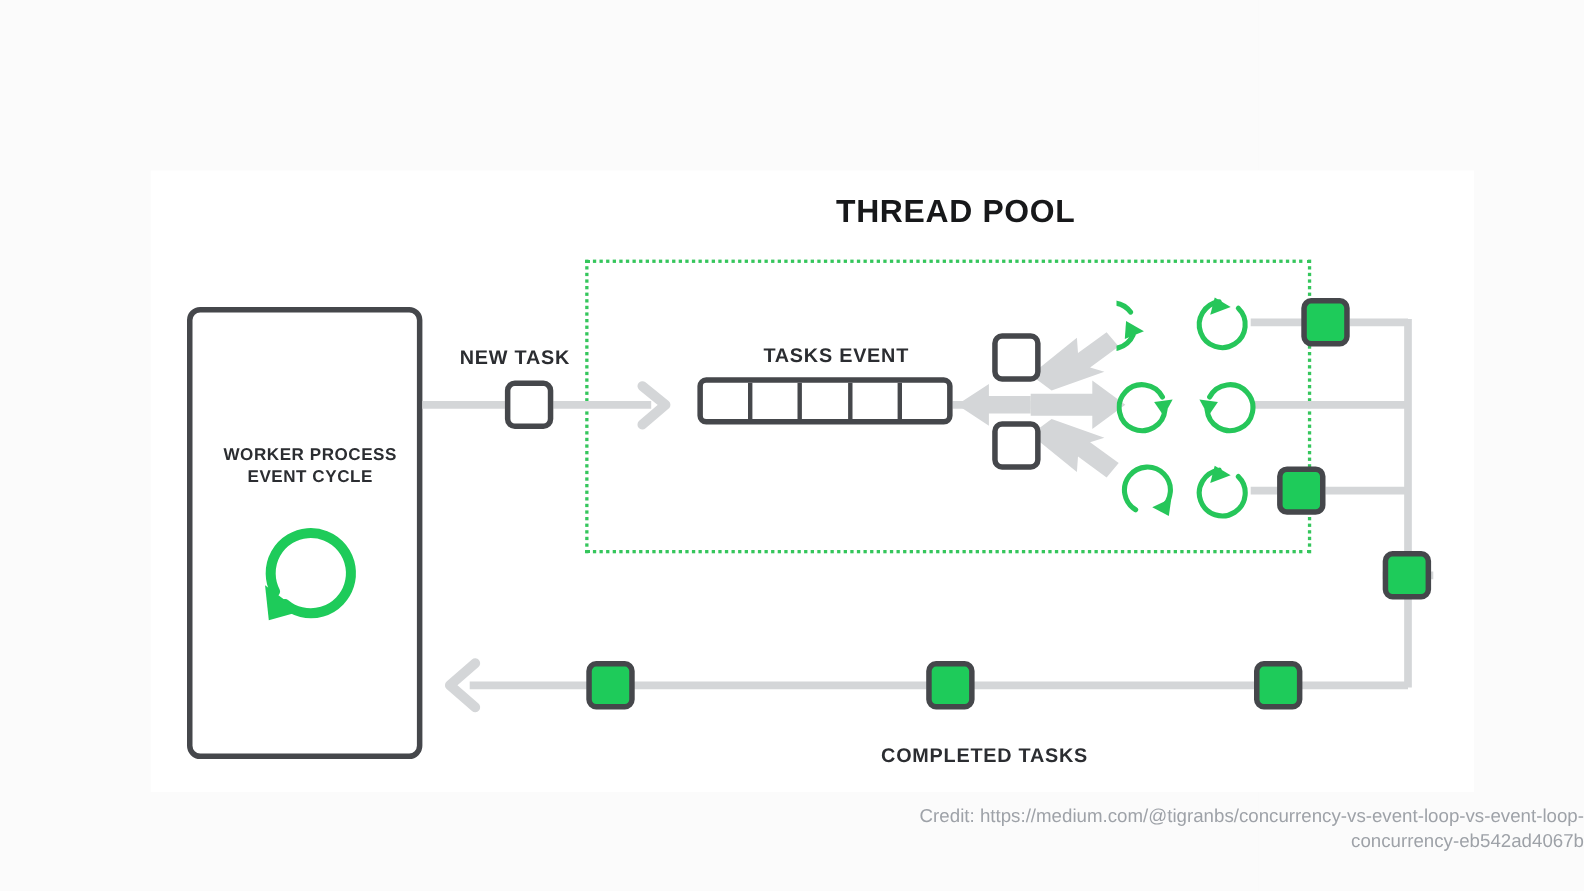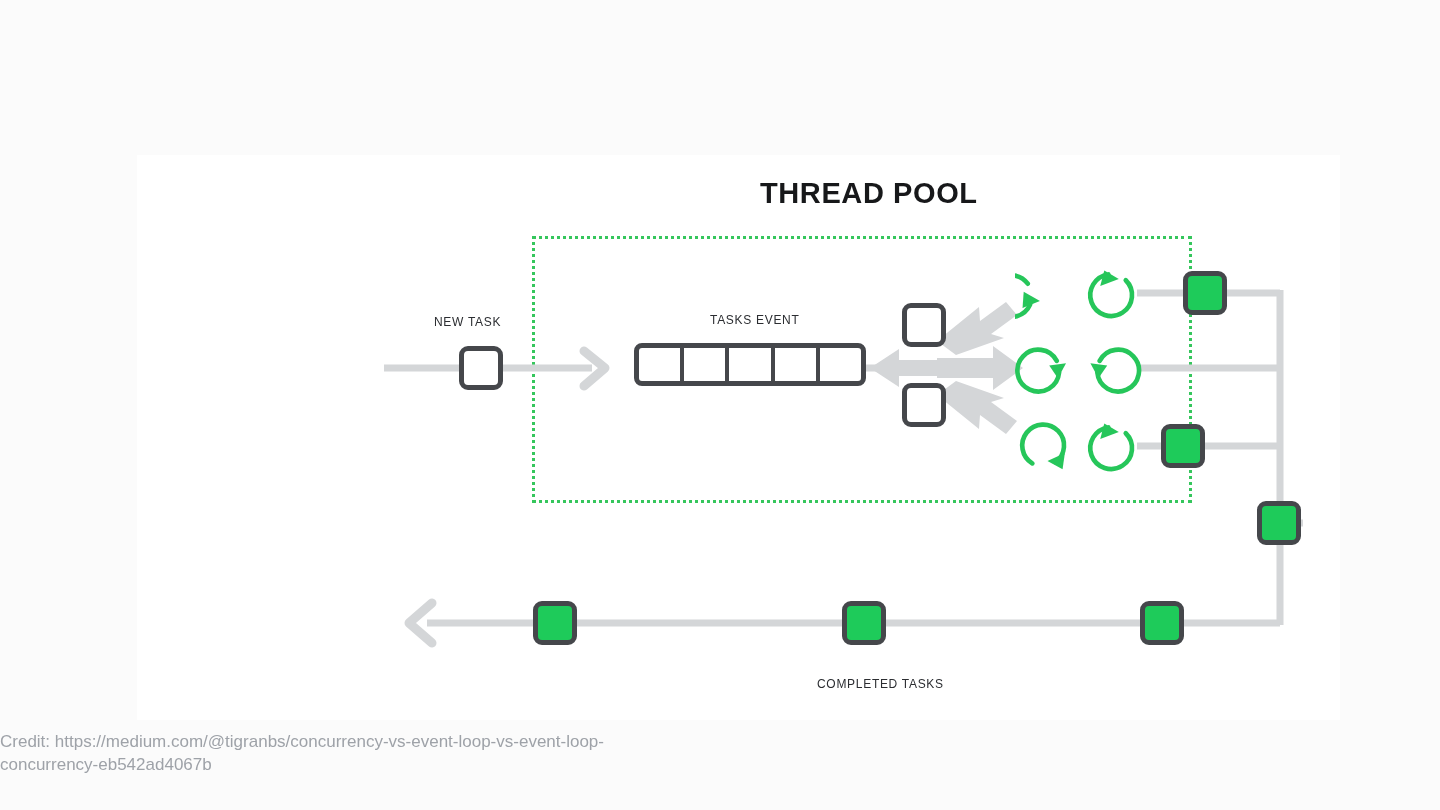--- a/index.html
+++ b/index.html
@@ -84,26 +84,25 @@
     position: absolute;
     left: 50px;
     top: 183px;
     width: 114px;
     height: 114px;
   }
 
   
   .diagram-label {
     position: absolute;
-    font-size: 12px;
-    font-weight: normal;
+    font-size: 18px;
+    font-weight: bold;
     letter-spacing: 0.7px;
     color: #2b2d31;
     white-space: nowrap;
-    margin-left: 16px;
   }
 
   
   .task-square {
     position: absolute;
     width: 44px;
     height: 44px;
     border: 5px solid #45474b;
     border-radius: 9px;
     background: #ffffff;
@@ -160,21 +159,21 @@
     height: 58px;
     z-index: 5;
   }
 
   
   #credit {
     position: absolute;
     left: 0;
     top: 730px;
     width: 1440px;
-    text-align: left;
+    text-align: right;
     font-size: 17px;
     line-height: 23px;
     color: #9ea2a8;
     white-space: pre-line;
   }
 </style>
 </head>
 <body>
 
 <div id="stage">
@@ -226,20 +225,28 @@
       <g fill="#d4d6d8">
 
         <polygon points="800,186 842,152 843,166 869,147 880,160 854,179 867,183 819,200"></polygon>
 
         <polygon points="800,203 856,203 856,191 886,213 856,235 856,223 800,223"></polygon>
 
         <polygon points="800,240 819,226 867,243 854,247 880,266 869,279 843,260 842,274"></polygon>
       </g>
     </svg>
 
+    <div id="worker-process-box">
+      <div id="worker-process-label">WORKER PROCESS
+EVENT CYCLE</div>
+      <svg id="worker-event-cycle-icon" viewBox="0 0 100 100">
+        <path d="M22 62 A32 32 0 1 1 30 72" fill="none" stroke="#1ecb5a" stroke-width="8" stroke-linecap="round"></path>
+        <polygon points="17,85 14,57 42,78" fill="#1ecb5a"></polygon>
+      </svg>
+    </div>
 
     <div class="diagram-label" style="left:281px; top:160px;">NEW TASK</div>
     <div class="task-square" style="left:322px; top:191px;"></div>
 
     <div class="diagram-label" style="left:557px; top:158px;">TASKS EVENT</div>
     <div id="tasks-queue">
       <div class="queue-cell"></div>
       <div class="queue-cell"></div>
       <div class="queue-cell"></div>
       <div class="queue-cell"></div>

